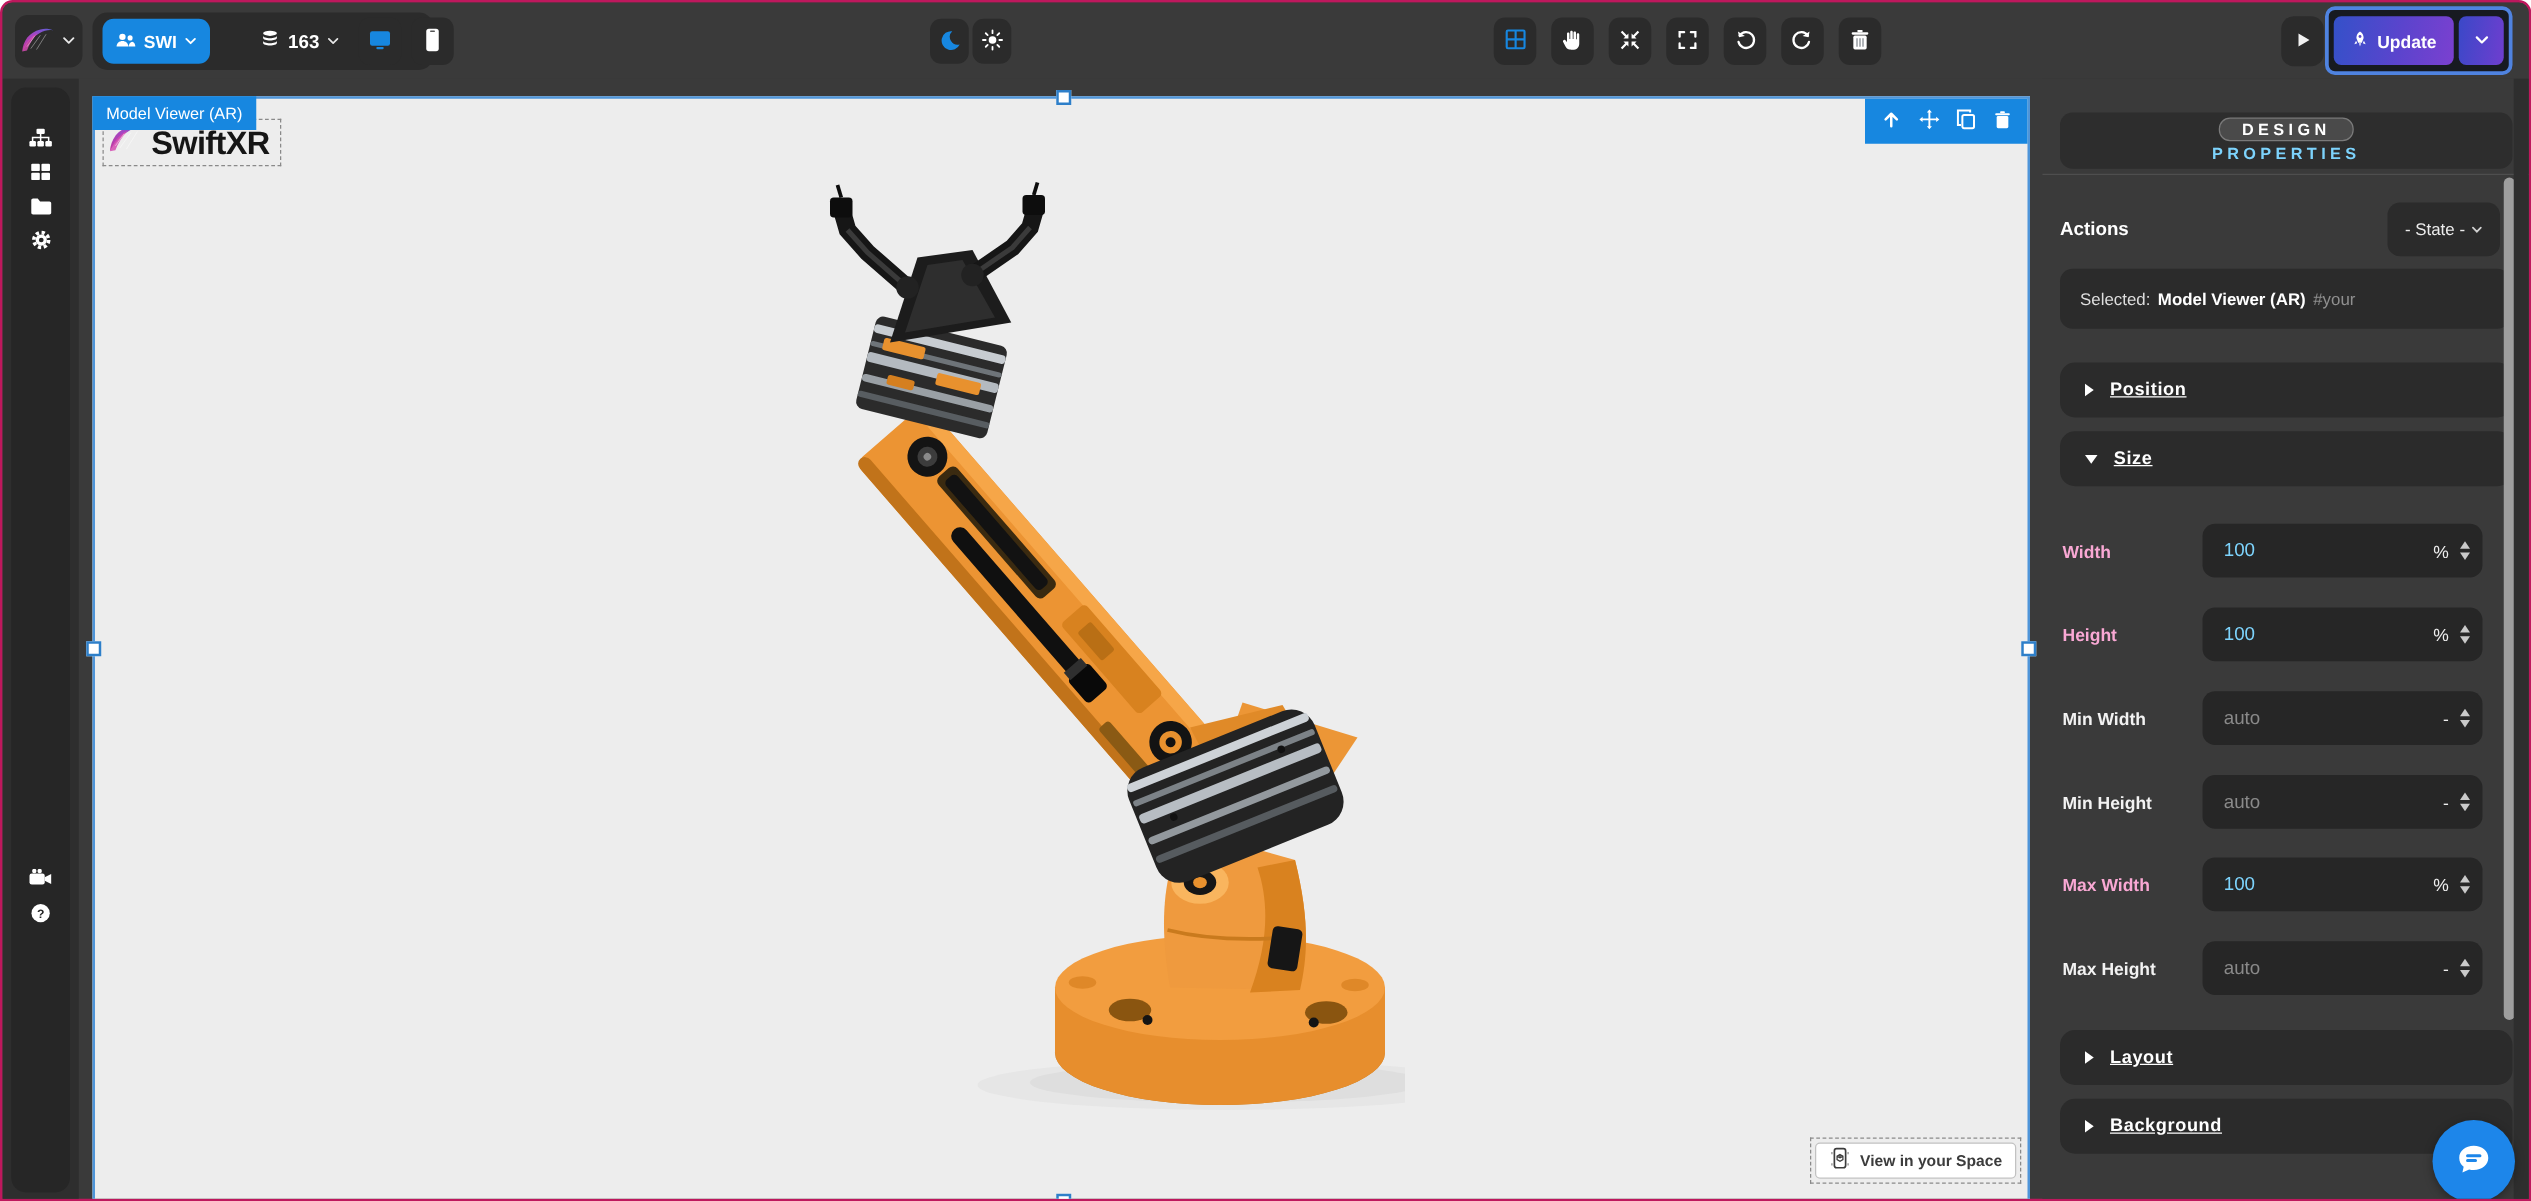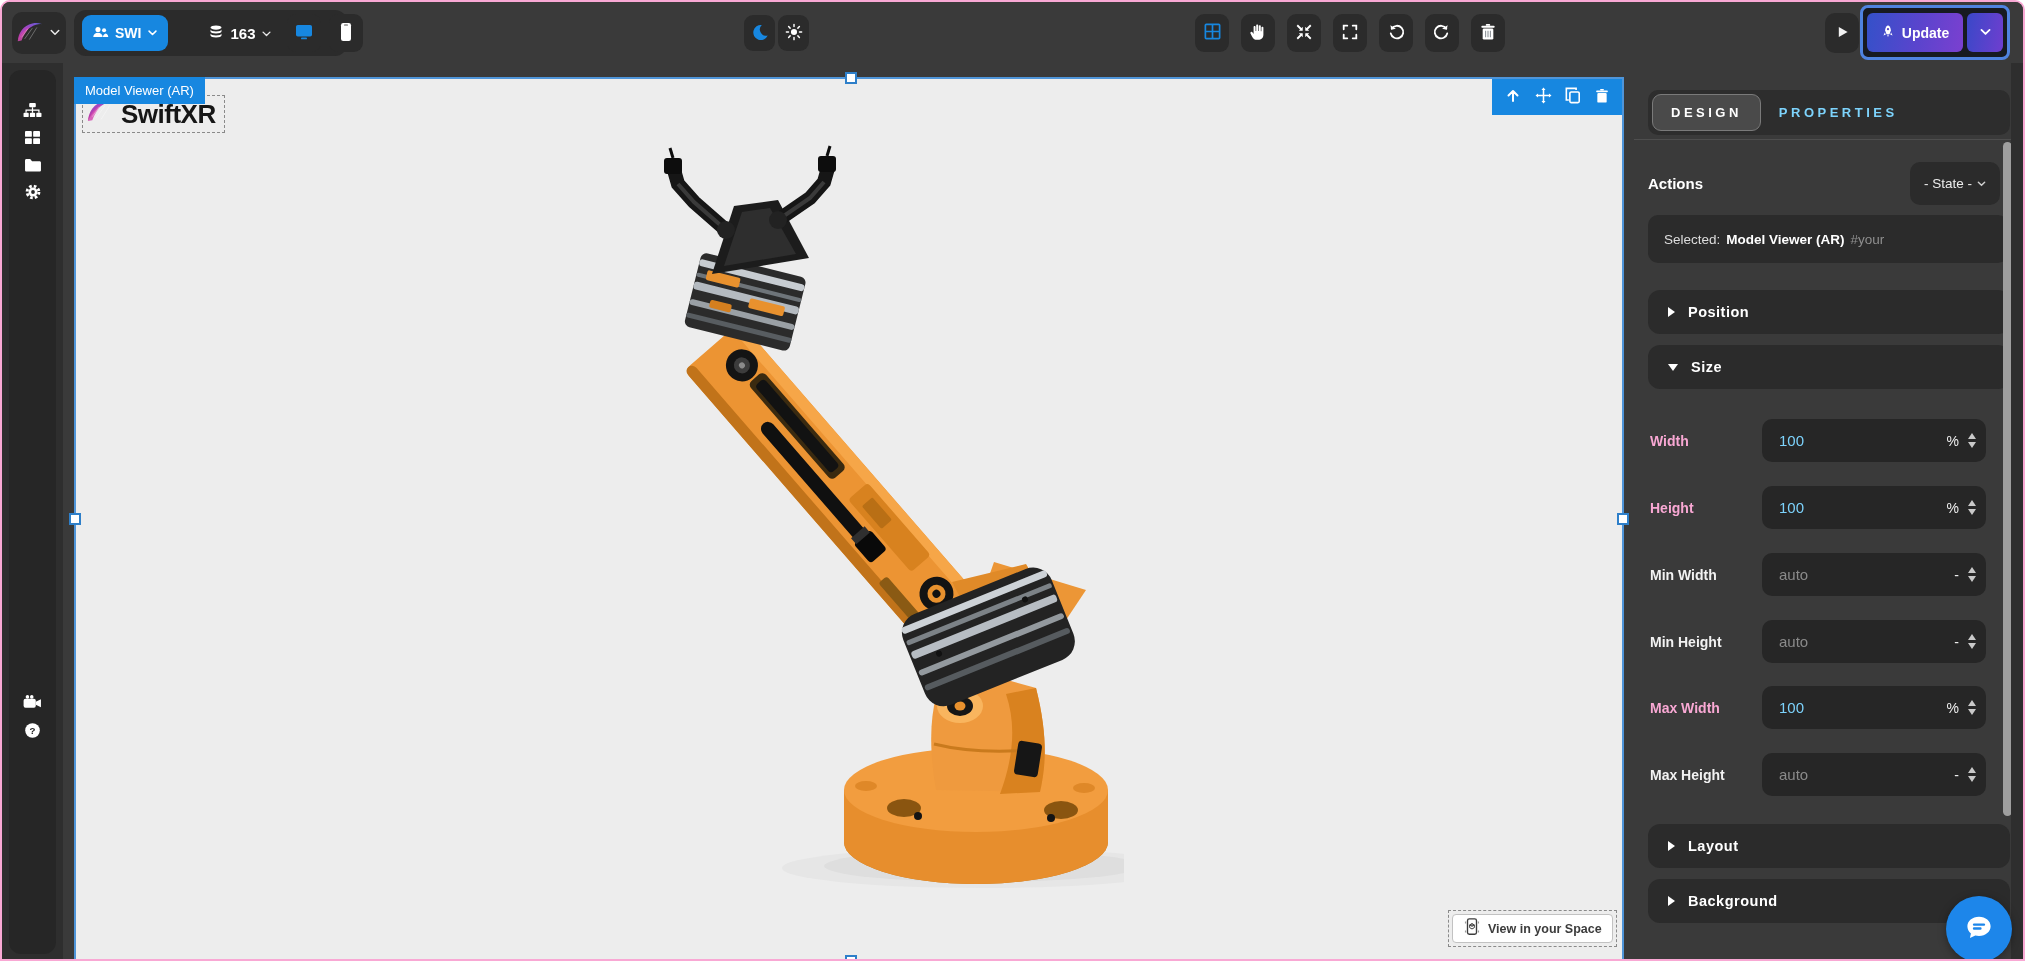--- a/index.html
+++ b/index.html
@@ -1,18 +1,18 @@
 <!DOCTYPE html>
 <html><head>
 <meta charset="utf-8">
 <style>
   * { margin:0; padding:0; box-sizing:border-box; }
   html,body { background:#ffffff; font-family:"Liberation Sans", sans-serif; }
   .app { position:relative; width:2025px; height:961px; background:#3a3a3a;
-         border:2px solid #f9a8d4; border-radius:10px 10px 0 0; overflow:hidden; }
+         border:2px solid #be185d; border-radius:10px 10px 0 0; overflow:hidden; }
 
   
   .topbar { position:absolute; left:0; top:0; width:100%; height:61px; background:#3a3a3a; }
   .tb-btn { display:flex; align-items:center; justify-content:center; gap:6px;
             background:#2b2b2b; border:none; border-radius:10px; cursor:pointer; color:#f0f0f0; }
   .logo-btn { position:absolute; left:10px; top:10px; width:54px; height:42px; }
   .ws-wrap { position:absolute; left:72px; top:8px; width:273px; height:46px;
              background:#2b2b2b; border-radius:12px; display:flex; align-items:center; padding:0 8px; }
   .ws-btn { height:36px; padding:0 10px; background:#1787e0; border:none; border-radius:9px;
             display:flex; align-items:center; gap:6px; color:#fff; font-size:14px; font-weight:700; cursor:pointer; }
@@ -55,38 +55,38 @@
   .handle { position:absolute; width:12px; height:12px; background:#fff; border:2px solid #2e7fc9; z-index:7; }
   .view-space-outer { position:absolute; left:1372px; top:831px; border:1px dashed #8a8a8a; padding:3px; z-index:5; }
   .view-space { display:flex; align-items:center; gap:7px; background:#fff; border:1px solid #c2c2c2; border-radius:4px;
                 padding:2px 10px; cursor:pointer; font-size:12.5px; font-weight:600; color:#3c3c3c;
                 font-family:"Liberation Sans", sans-serif; }
   .robot { position:absolute; left:488px; top:65px; }
 
   
   .panel { position:absolute; left:1632px; top:61px; width:393px; height:900px; background:#3a3a3a; }
   .tabs { position:absolute; left:14px; top:27px; width:362px; height:45px; background:#2d2d2d; border-radius:10px;
-          display:flex; align-items:center; padding:4px; }
+          display:flex; align-items:center; padding:4px;flex-direction:column; }
   .tab { height:37px; border:none; background:transparent; color:#7dd3fc; font-size:13px; font-weight:700;
          letter-spacing:3.5px; padding:0 18px; cursor:pointer; border-radius:9px; font-family:"Liberation Sans", sans-serif;}
   .tab.active { background:#4a4a4a; border:1px solid #7a7a7a; color:#fff; }
   .panel-divider { position:absolute; left:0; top:76px; width:100%; height:1px; background:#4e4e4e; }
   .actions-row { position:absolute; left:14px; top:99px; width:362px; height:43px; display:flex; align-items:center; }
   .actions-label { font-size:15px; font-weight:700; color:#fff; }
   .state-btn { position:absolute; right:10px; top:0; height:43px; padding:0 14px; background:#2b2b2b; border:none;
                border-radius:10px; color:#ececec; font-size:13.5px; display:flex; align-items:center; gap:5px; cursor:pointer;
                font-family:"Liberation Sans", sans-serif;}
   .selected-card { position:absolute; left:14px; top:152px; width:360px; height:48px; background:#2b2b2b; border-radius:10px;
                    display:flex; align-items:center; padding:0 16px; gap:6px; font-size:13.5px; }
   .selected-card .pfx { color:#dedede; }
   .selected-card .nm { color:#fff; font-weight:600; }
   .selected-card .eid { color:#8f8f8f; }
   .acc-header { position:absolute; left:14px; width:362px; height:44px; background:#2b2b2b; border:none; border-radius:12px;
                 display:flex; align-items:center; gap:13px; padding:0 20px; color:#fff; font-size:14.5px; font-weight:700;
-                letter-spacing:0.5px; cursor:pointer; font-family:"Liberation Sans", sans-serif;}
+                letter-spacing:0.5px; cursor:pointer; font-family:"Liberation Sans", sans-serif;text-decoration:underline;}
   .tri-right { width:0; height:0; border-left:7px solid #fff; border-top:5px solid transparent; border-bottom:5px solid transparent; }
   .tri-down  { width:0; height:0; border-top:7px solid #fff; border-left:5px solid transparent; border-right:5px solid transparent; }
   .field-row { position:absolute; left:14px; width:362px; height:43px; }
   .field-label { position:absolute; left:2px; top:0; height:43px; display:flex; align-items:center;
                  font-size:14px; font-weight:600; color:#f2f2f2; }
   .field-label.hl { color:#f9a8d4; }
   .field-box { position:absolute; left:114px; top:0; width:224px; height:43px; background:#262626; border-radius:10px;
                display:flex; align-items:center; padding:0 10px 0 17px; }
   .field-box input { flex:1; background:transparent; border:none; outline:none; color:#7dd3fc; font-size:15px; width:100px;
                      font-family:"Liberation Sans", sans-serif; }

